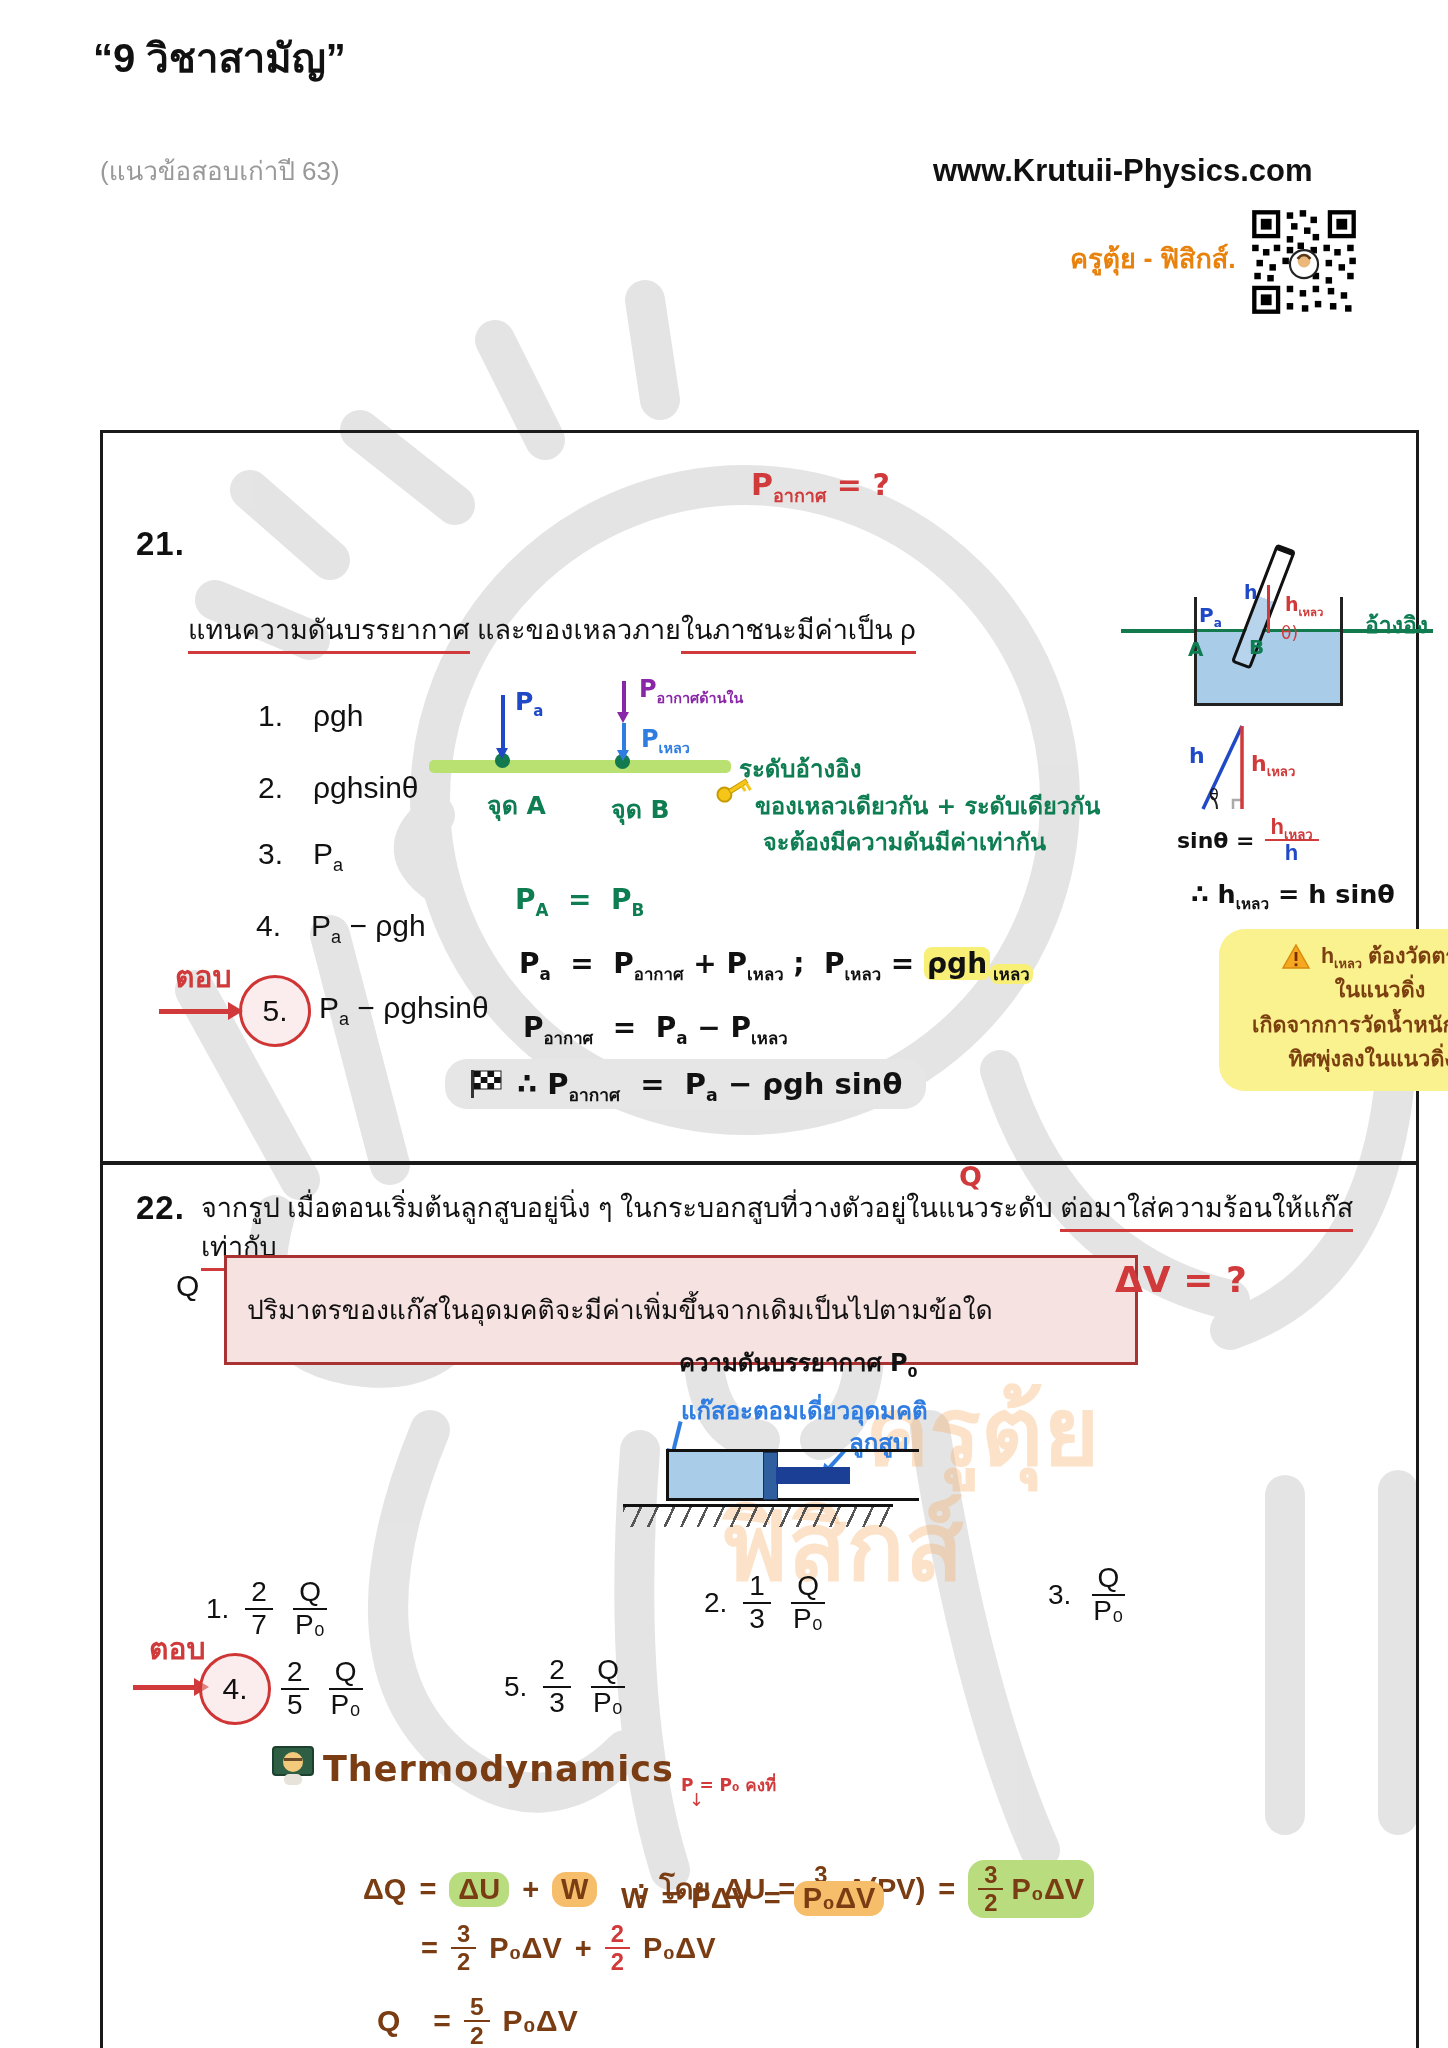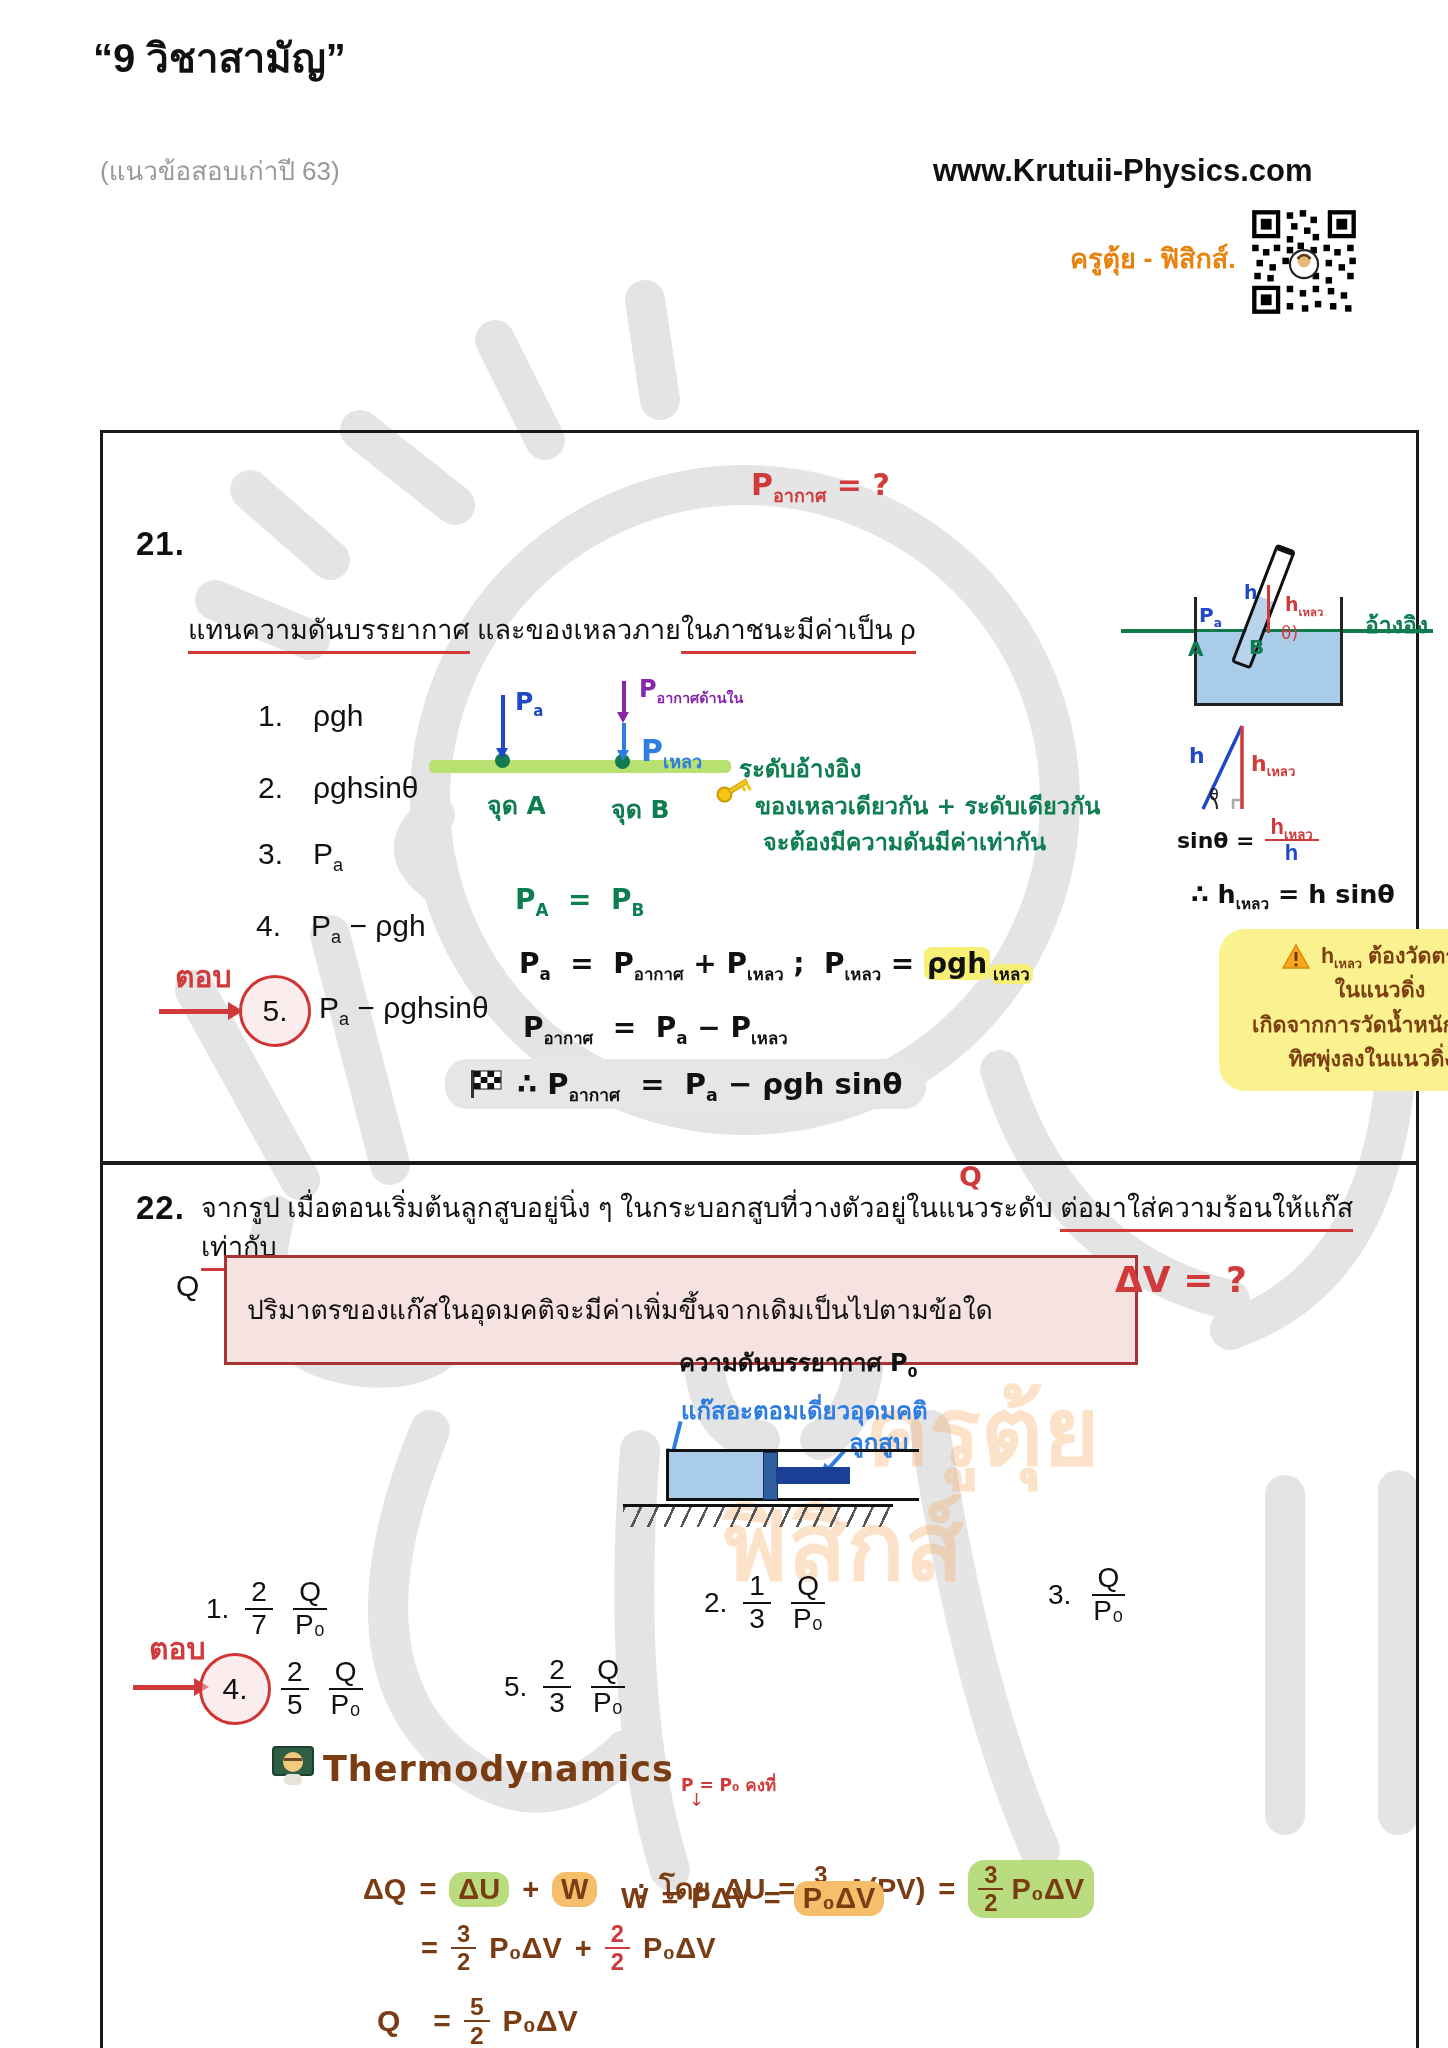--- a/index.html
+++ b/index.html
@@ -186,21 +186,21 @@
       <div class="harrow" style="left:56px;top:576px;width:72px;"></div>
 
       <div class="abs" style="left:326px;top:327px;width:302px;height:13px;background:#b9e171;border-radius:5px;"></div>
       <div class="abs" style="left:392px;top:320px;width:15px;height:15px;background:#137a4e;border-radius:50%;"></div>
       <div class="abs" style="left:512px;top:321px;width:15px;height:15px;background:#137a4e;border-radius:50%;"></div>
       <div class="varrow v-blue" style="left:398px;top:262px;height:54px;"></div>
       <div class="abs hw blue" style="left:412px;top:254px;font-size:25px;font-weight:600;"><span>P</span><sub>a</sub></div>
       <div class="varrow v-purple" style="left:519px;top:248px;height:32px;"></div>
       <div class="abs hw purple" style="left:536px;top:242px;font-size:24px;font-weight:600;"><span>P</span><sub>อากาศด้านใน</sub></div>
       <div class="varrow v-blue2" style="left:519px;top:290px;height:28px;"></div>
-      <div class="abs hw blue2" style="left:538px;top:300px;font-size:30px;font-weight:600;"><span>P</span><sub>เหลว</sub></div>
+      <div class="abs hw blue2" style="left:538px;top:292px;font-size:24px;font-weight:600;"><span>P</span><sub>เหลว</sub></div>
       <div class="abs hw green" style="left:636px;top:316px;font-size:24px;font-weight:600;">ระดับอ้างอิง</div>
       <div class="abs hw green" style="left:384px;top:352px;font-size:25px;font-weight:700;">จุด A</div>
       <div class="abs hw green" style="left:508px;top:356px;font-size:25px;font-weight:700;">จุด B</div>
       <svg class="abs" style="left:612px;top:346px;transform:rotate(-32deg);" width="38" height="24" viewBox="0 0 38 24">
         <circle cx="9" cy="10" r="7" fill="#f5c518" stroke="#c79b00" stroke-width="2"></circle>
         <rect x="15" y="8" width="20" height="4.5" fill="#f5c518" stroke="#c79b00"></rect>
         <rect x="27" y="12" width="3" height="6" fill="#f5c518"></rect>
           <rect x="32" y="12" width="3" height="8" fill="#f5c518"></rect>
       </svg>
       <div class="abs hw green" style="left:652px;top:354px;font-size:23.5px;font-weight:700;">ของเหลวเดียวกัน + ระดับเดียวกัน</div>

